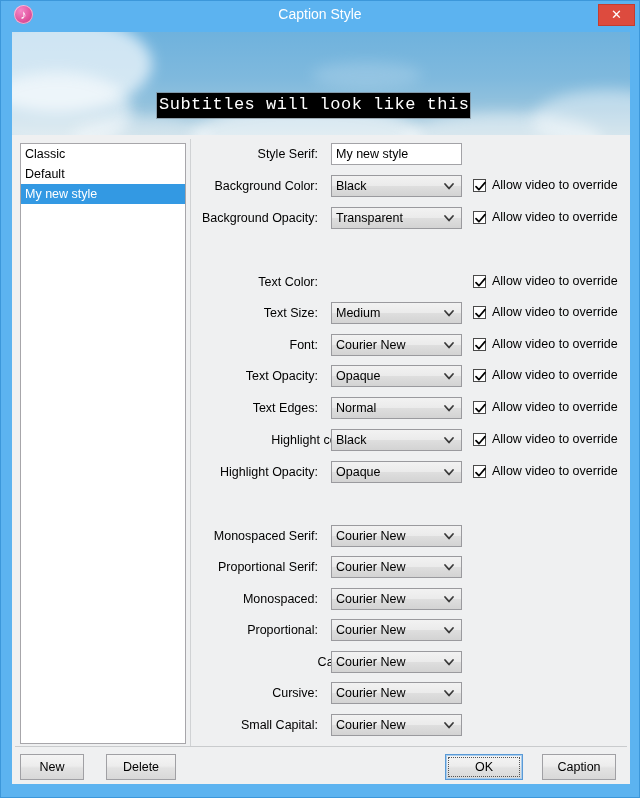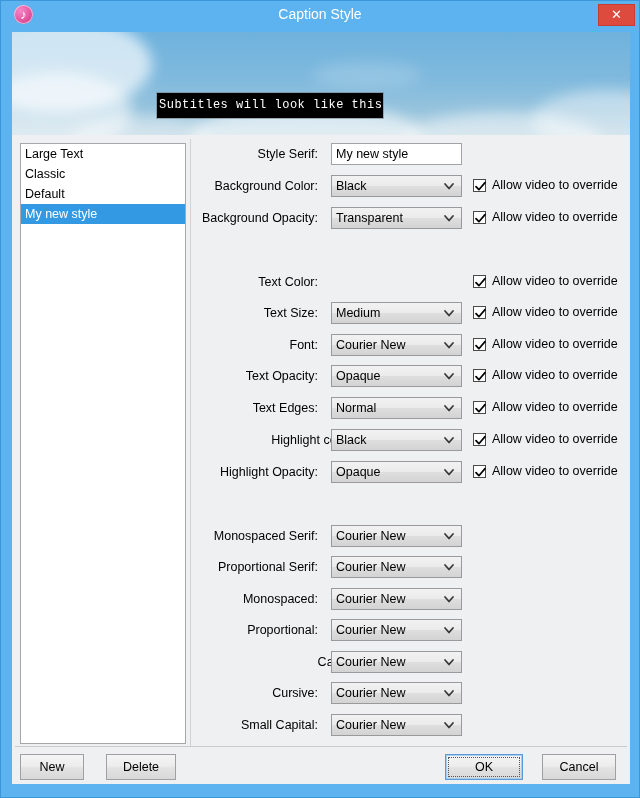--- a/index.html
+++ b/index.html
@@ -97,21 +97,21 @@
 
   .caption-box {
     position: absolute;
     left: 145px; top: 61px;
     background: #000000;
     padding: 2px 1px 3px 2px;
     box-shadow: 0 0 0 1px rgba(120,130,140,0.6);
   }
   .caption-text {
     font-family: "Liberation Mono", "DejaVu Sans Mono", monospace;
-    font-size: 12px;
+    font-size: 17px;
     line-height: 20px;
     color: #ffffff;
     letter-spacing: 0.5px;
     white-space: pre;
   }
 
   
   .body-area {
     position: absolute;
     left: 11px; top: 134px;
@@ -307,21 +307,20 @@
       <div class="caption-text">Subtitles will look like this</div>
     </div>
   </div>
 
   <div class="body-area">
 
     <div class="divider-v"></div>
     <div class="divider-h"></div>
 
     <div class="listbox" id="styles-listbox">
-        <div class="list-item">Large Text</div>
         <div class="list-item">Classic</div>
         <div class="list-item">Default</div>
         <div class="list-item selected">My new style</div>
       </div>
 
     <div class="form" id="form-host">
 
       <div class="row" style="top:8px; width:440px;">
         <span class="lbl">Style Serif:</span>
         <input class="text-input ctrl" type="text" value="My new style" style="">
@@ -575,17 +574,17 @@
         </div>
     </div>
 
     <div class="footer">
       <div class="btn btn-new">New</div>
       <div class="btn btn-delete">Delete</div>
       <div class="btn btn-ok">
         <span>OK</span>
         <span class="focus-ring"></span>
       </div>
-      <div class="btn btn-cancel">Cancel</div>
+      <div class="btn btn-cancel">Caption</div>
     </div>
 
   </div>
 </div>
 
 </body></html>

